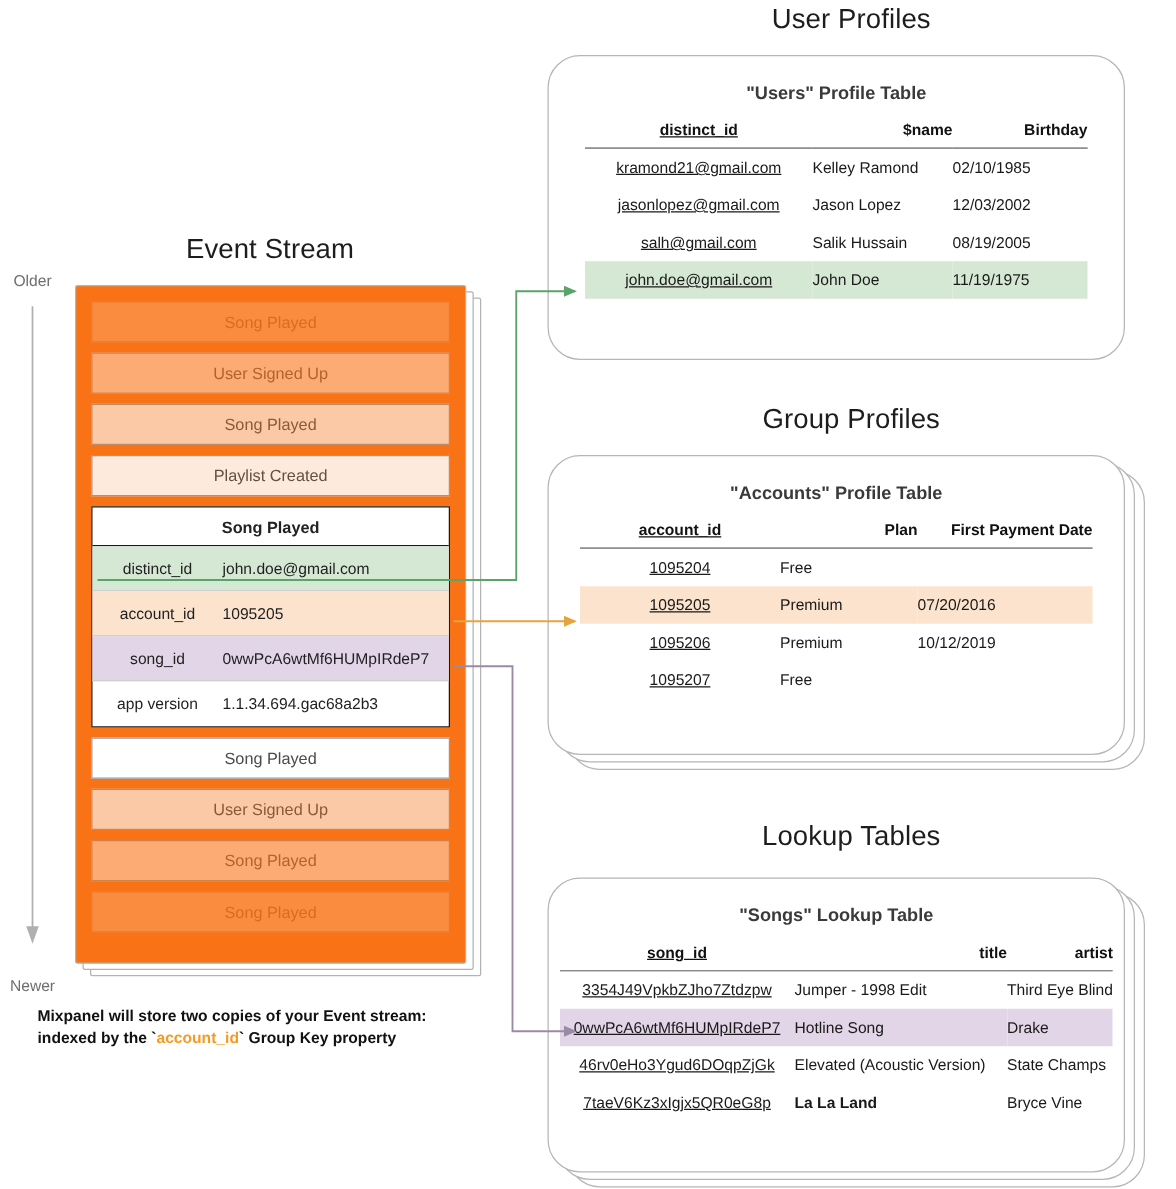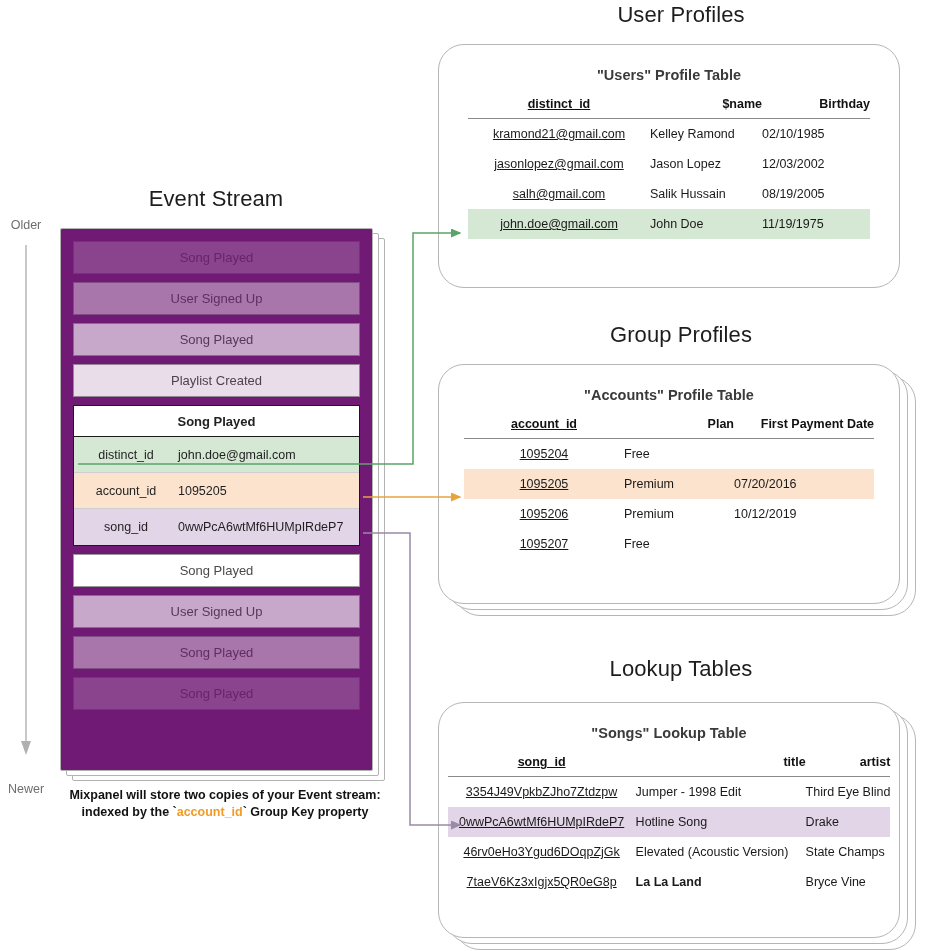--- a/index.html
+++ b/index.html
@@ -36,21 +36,21 @@
 
   
   #event-stream-wrap { position: absolute; left: 60px; top: 228px; width: 325px; height: 553px; }
   .stack-layer {
     position: absolute; border: 1.6px solid #b3b3b3; background: #fff; border-radius: 2px;
   }
   #es-layer2 { left: 12px; top: 10px; width: 313px; height: 543px; }
   #es-layer1 { left: 6px;  top: 5px;  width: 313px; height: 543px; }
   #es-main {
     position: absolute; left: 0; top: 0; width: 313px; height: 543px;
-    border: 1.6px solid #b3b3b3; background: #701a75; border-radius: 2px;
+    border: 1.6px solid #b3b3b3; background: #f97316; border-radius: 2px;
     padding: 12px 12px;
   }
   .ev {
     height: 33px; margin-bottom: 8px;
     border: 1px solid #9a9a9a;
     display: flex; align-items: center; justify-content: center;
     font-size: 13px; color: #4a4a4a; background: #fff;
   }
   .ev.f1 { opacity: .18; }
   .ev.f2 { opacity: .40; }
@@ -76,22 +76,22 @@
   }
   .prop-row:last-child { border-bottom: none; }
   .prop-key { width: 104px; text-align: center; }
   .prop-val { flex: 1; }
   .row-green  { background: #d5e8d4; }
   .row-orange { background: #fbe3ce; }
   .row-purple { background: #e1d5e7; }
 
   
   #stream-caption {
-    position: absolute; left: 30px; top: 787px; width: 390px;
-    text-align: center; font-size: 12.5px; line-height: 17px;
+    position: absolute; left: 30px; top: 805px; width: 390px;
+    text-align: left; font-size: 12.5px; line-height: 17px;
     font-weight: bold; color: #111;
   }
   .tok-green  { color: #2e9e4f; }
   .tok-orange { color: #f59a23; }
 
   
   .card-stack { position: absolute; }
   .card-shadow {
     position: absolute; border: 1.5px solid #b6b6b6; background: #fff;
     border-radius: 26px;
@@ -165,20 +165,24 @@
             <div class="prop-val">john.doe@gmail.com</div>
           </div>
           <div class="prop-row row-orange">
             <div class="prop-key">account_id</div>
             <div class="prop-val">1095205</div>
           </div>
           <div class="prop-row row-purple">
             <div class="prop-key">song_id</div>
             <div class="prop-val">0wwPcA6wtMf6HUMpIRdeP7</div>
           </div>
+          <div class="prop-row">
+            <div class="prop-key">app version</div>
+            <div class="prop-val">1.1.34.694.gac68a2b3</div>
+          </div>
         </div>
     </div>
 
     <div id="events-after">
         <div class="ev f5">Song Played</div>
         <div class="ev f3">User Signed Up</div>
         <div class="ev f2">Song Played</div>
         <div class="ev f1">Song Played</div>
       </div>
   </div>

